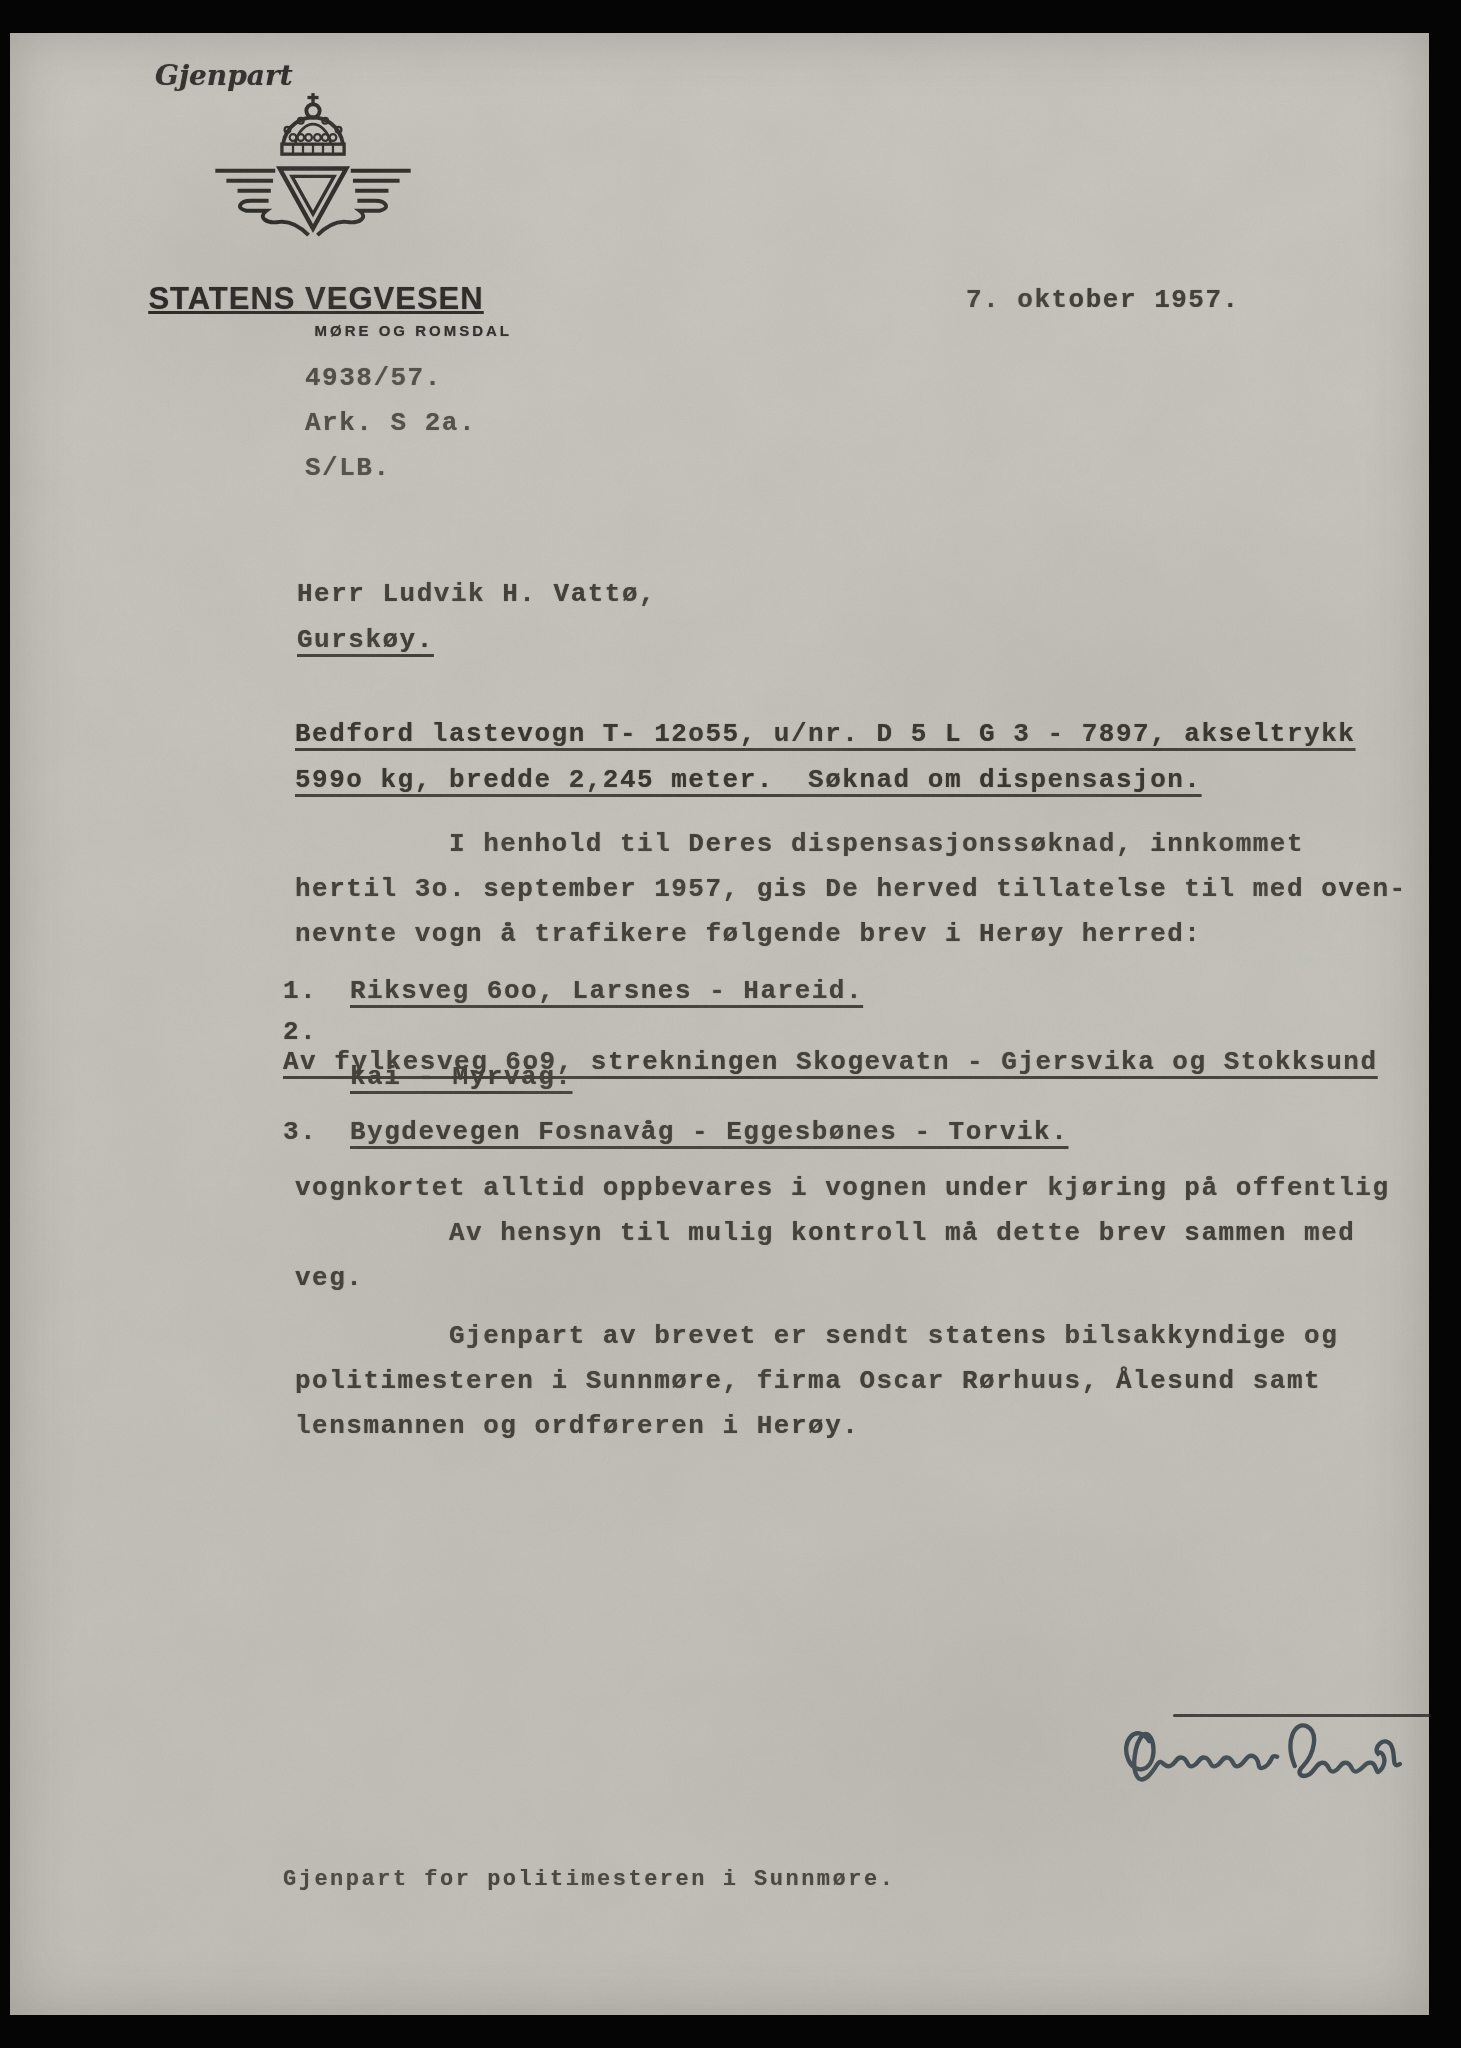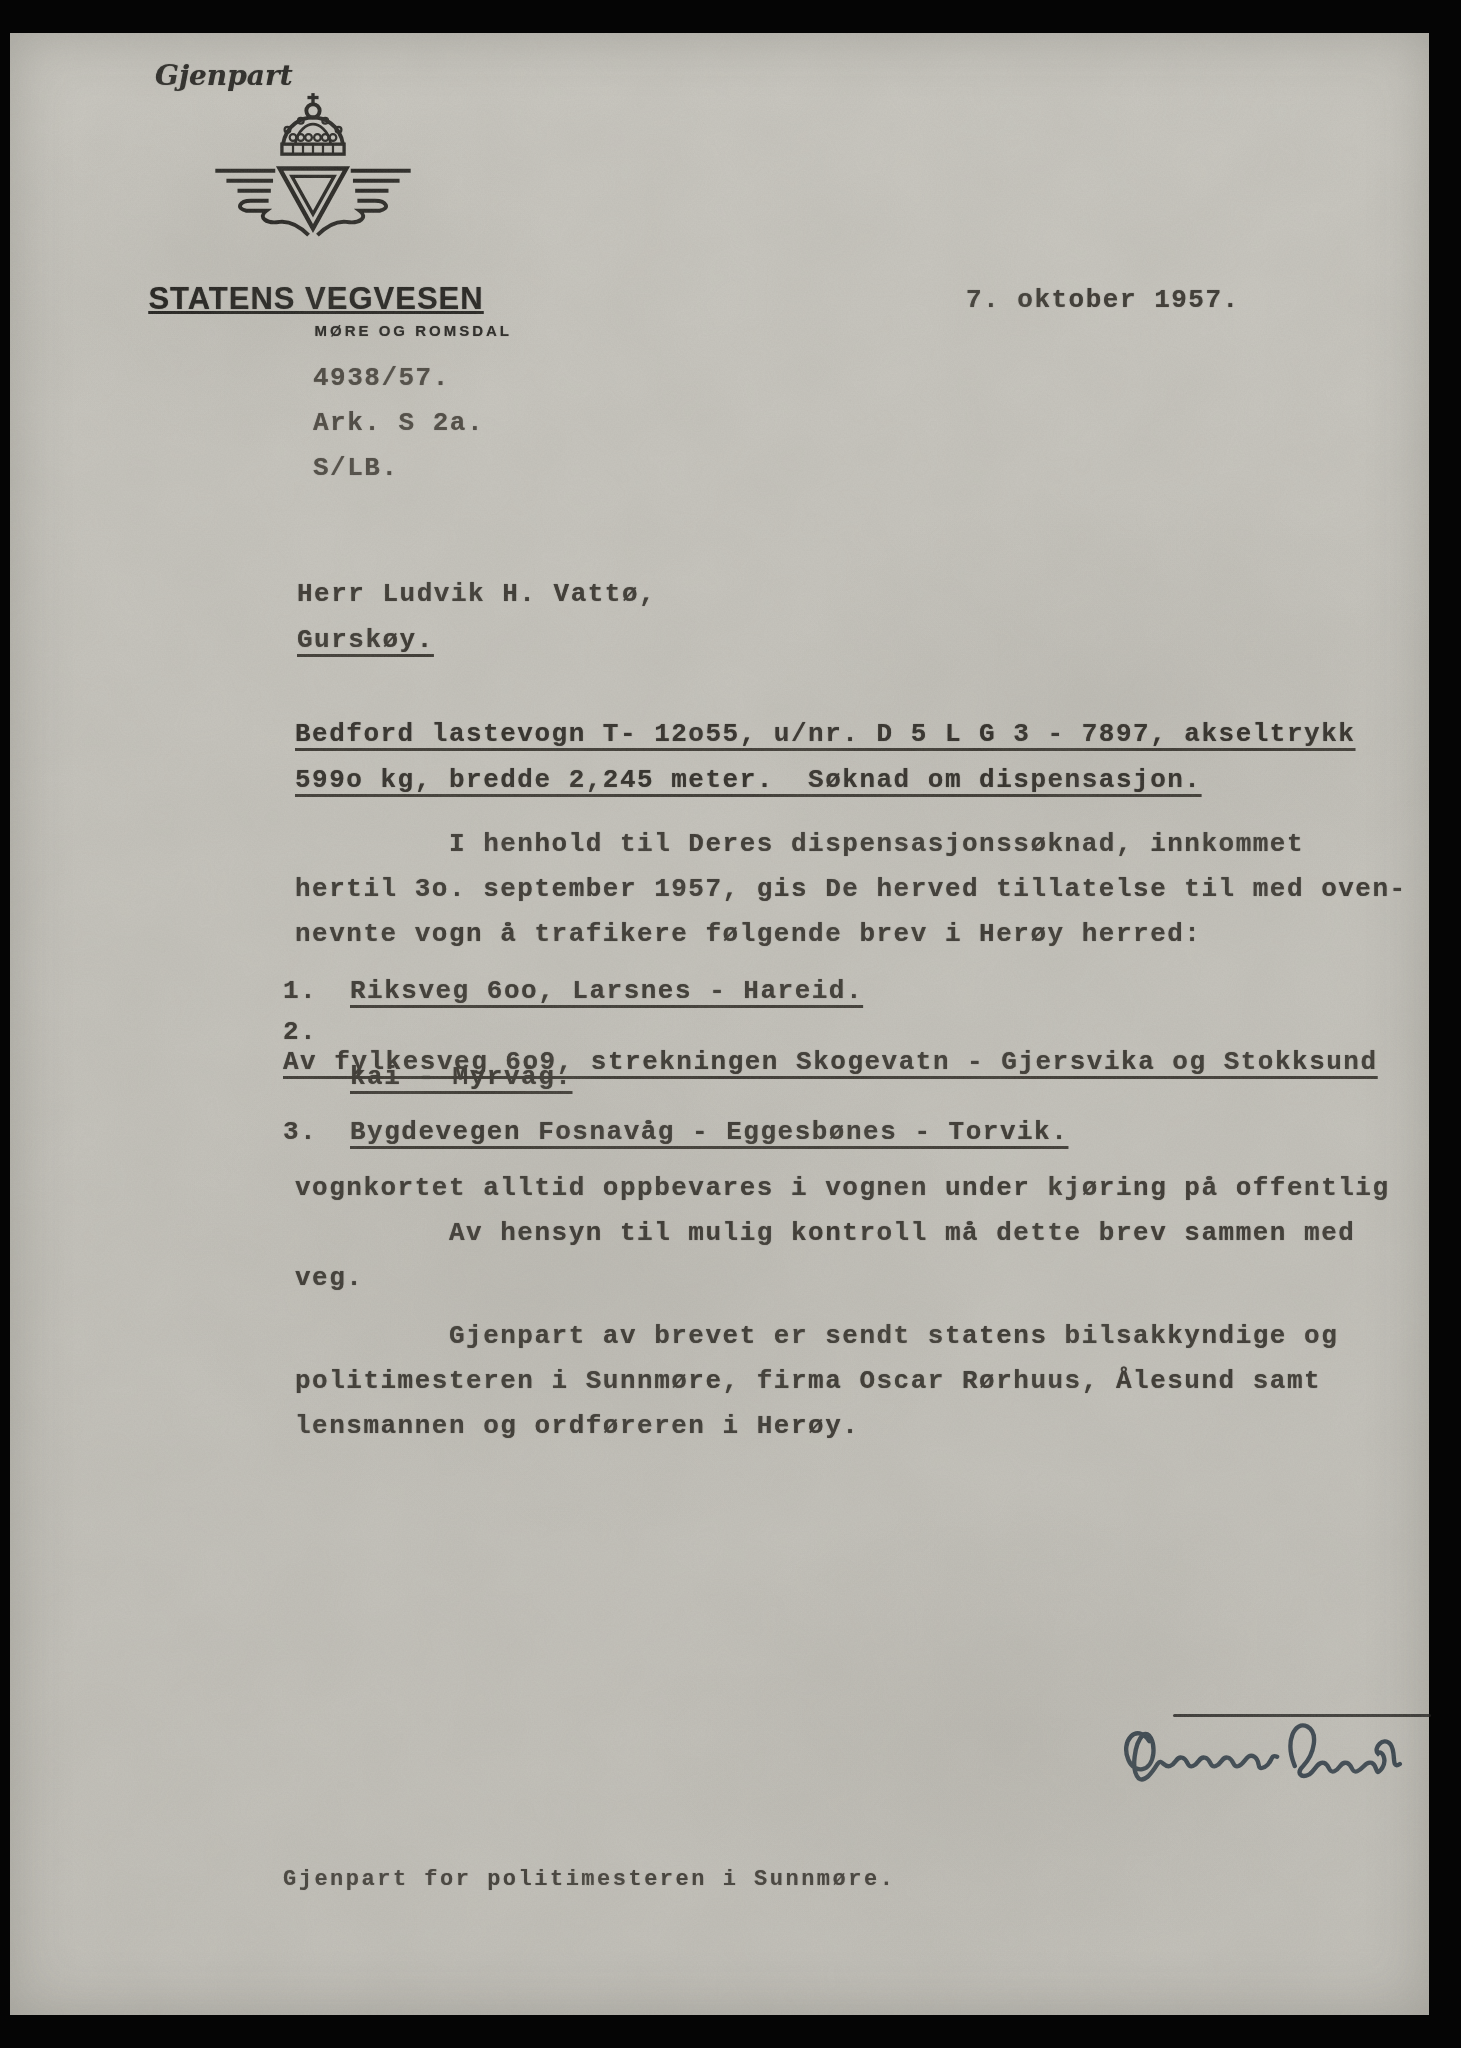--- a/index.html
+++ b/index.html
@@ -24,21 +24,21 @@
   
   .tw{
     white-space:pre;
     font-family:"Liberation Mono", monospace;
     font-weight:700;
     font-size:26px;
     letter-spacing:1.5px;
     color:#38352f;
     text-shadow:0 0 1px rgba(45,42,37,0.65);
   }
-  .tw.light{color:#4a463f;text-shadow:0 0 1px rgba(60,56,50,0.5);margin-left:8px;}
+  .tw.light{color:#4a463f;text-shadow:0 0 1px rgba(60,56,50,0.5);}
   .u{
     text-decoration:underline;
     text-decoration-thickness:2.5px;
     text-underline-offset:7px;
     text-decoration-color:#3a3731;
   }
   .para div{height:45px;}
   .subject div{height:46px;color:#2d2a25;}
   .li{position:absolute;left:273px;}
   .li .num{display:inline-block;width:67px;text-decoration:none;}

